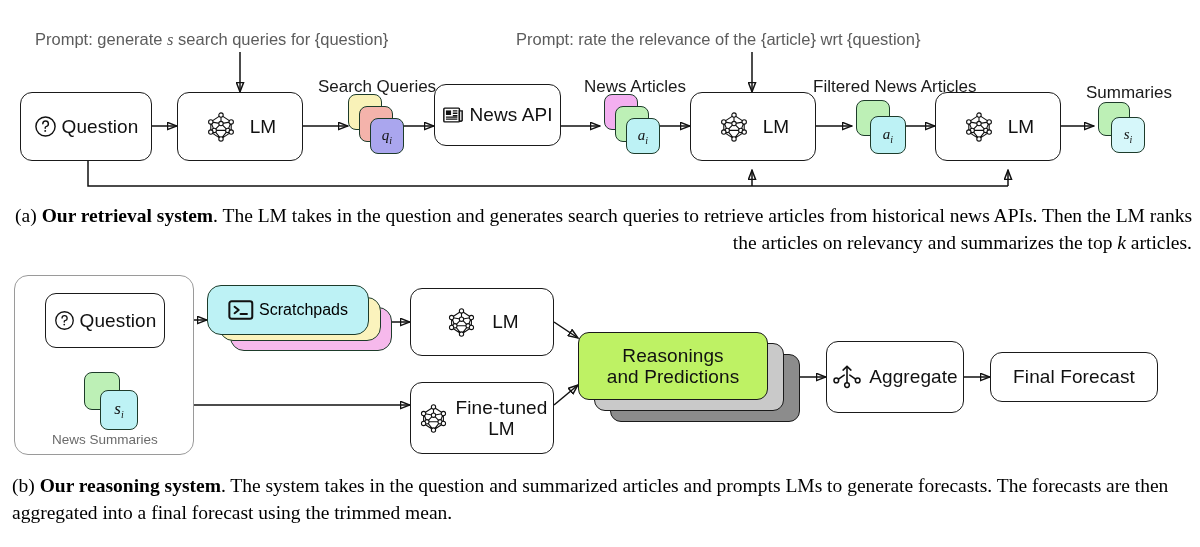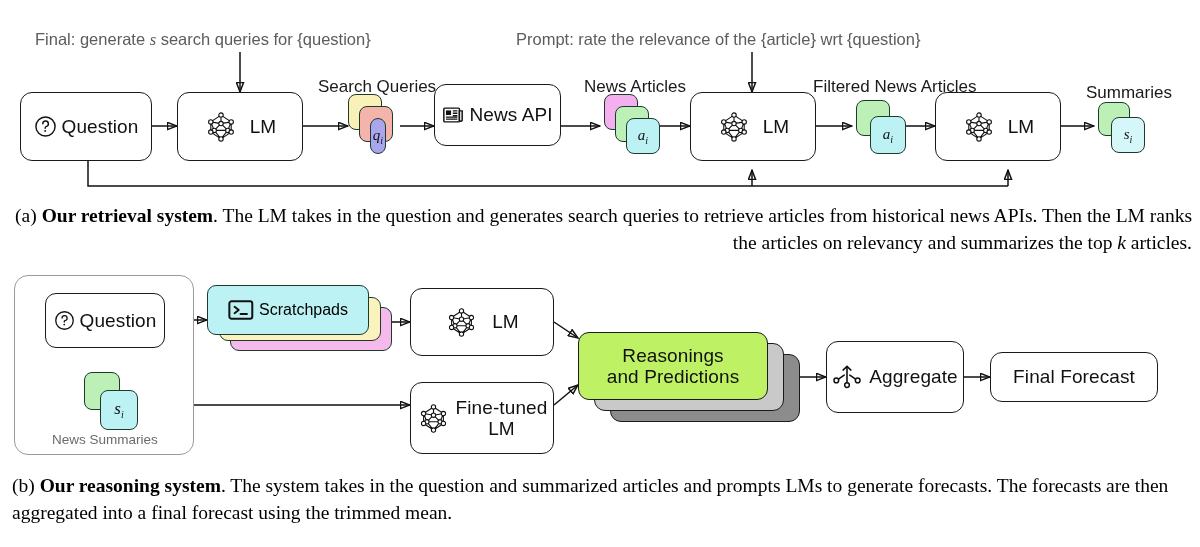--- a/index.html
+++ b/index.html
@@ -19,21 +19,21 @@
 
   
   .card{
     position:absolute;box-sizing:border-box;border:1.4px solid #1d3b2a;
     border-radius:8px;display:flex;align-items:center;justify-content:center;
   }
   .card .sub{font-family:"Liberation Serif",serif;font-style:italic;font-size:15px;color:#111;}
   .card .sub sub{font-size:10px;}
 
   
-  .sheet{position:absolute;box-sizing:border-box;border:1.4px solid #1d3b2a;border-radius:9px;}
+  .sheet{position:absolute;box-sizing:border-box;border:1.4px solid #1d3b2a;border-radius:14px;}
 
   
   .prompt{position:absolute;font-size:16.5px;color:#5c5c5c;white-space:nowrap;}
   .prompt i{font-family:"Liberation Serif",serif;font-style:italic;}
   .stacklabel{position:absolute;font-size:17px;color:#1a1a1a;white-space:nowrap;}
   .grouplabel{position:absolute;font-size:13.5px;color:#6b6b6b;white-space:nowrap;}
 
   
   .caption{position:absolute;font-family:"Liberation Serif",serif;font-size:19.5px;color:#000;line-height:1.36;}
   .caption b{font-weight:bold;}
@@ -76,21 +76,21 @@
     <path d="M178,320 L207,320" marker-end="url(#ah)"></path>
     <path d="M384,322 L410,322" marker-end="url(#ah)"></path>
     <path d="M178,405 L410,405" marker-end="url(#ah)"></path>
     <path d="M554,322 L578,338" marker-end="url(#ah)"></path>
     <path d="M554,405 L578,385" marker-end="url(#ah)"></path>
     <path d="M800,377 L826,377" marker-end="url(#ah)"></path>
     <path d="M964,377 L990,377" marker-end="url(#ah)"></path>
   </svg>
 
   <div class="prompt" style="left:35px;top:30px;">
-    <span>Final: generate </span><i>s</i><span> search queries for {question}</span>
+    <span>Prompt: generate </span><i>s</i><span> search queries for {question}</span>
   </div>
   <div class="prompt" style="left:516px;top:30px;">Prompt: rate the relevance of the {article} wrt {question}</div>
 
   <div class="node" style="left:20px;top:92px;width:132px;height:69px;">
     <span class="icon" style="margin-right:5px;">
       <svg width="23" height="23" viewBox="0 0 24 24">
           <circle cx="12" cy="12" r="10" fill="none" stroke="#111" stroke-width="1.5"></circle>
           <path d="M9.2 9.2a2.9 2.9 0 1 1 3.3 2.9c-.6.15-.8.6-.8 1.25v.5" fill="none" stroke="#111" stroke-width="1.5" stroke-linecap="round"></path>
           <circle cx="11.7" cy="16.6" r="1" fill="#111"></circle>
         </svg>
@@ -117,21 +117,21 @@
         </g>
       </svg>
     </span>
     <span class="lbl">LM</span>
   </div>
 
   <div class="stacklabel" style="left:318px;top:77px;">Search Queries</div>
   <div class="abs" style="left:348px;top:94px;width:56px;height:64px;">
     <div class="card" style="left:0;top:0;width:34px;height:36px;background:#f9f2b8;"></div>
     <div class="card" style="left:11px;top:12px;width:34px;height:36px;background:#f4b3ab;"></div>
-    <div class="card" style="left:22px;top:24px;width:16px;height:36px;background:#aaa6ee;border-radius:11px;">
+    <div class="card" style="left:22px;top:24px;width:34px;height:36px;background:#aaa6ee;">
       <span class="sub"><span>q</span><sub>i</sub></span>
     </div>
   </div>
 
   <div class="node" style="left:434px;top:84px;width:127px;height:62px;">
     <span class="icon" style="margin-right:5px;">
       <svg width="22" height="22" viewBox="0 0 24 24">
         <rect x="2" y="4.5" width="17" height="15" rx="1" fill="#fff" stroke="#111" stroke-width="1.6"></rect>
         <path d="M19 7.5h3v10.3a1.7 1.7 0 0 1-3 0z" fill="#fff" stroke="#111" stroke-width="1.6"></path>
         <rect x="4.3" y="7" width="5.6" height="5" fill="#111"></rect>

